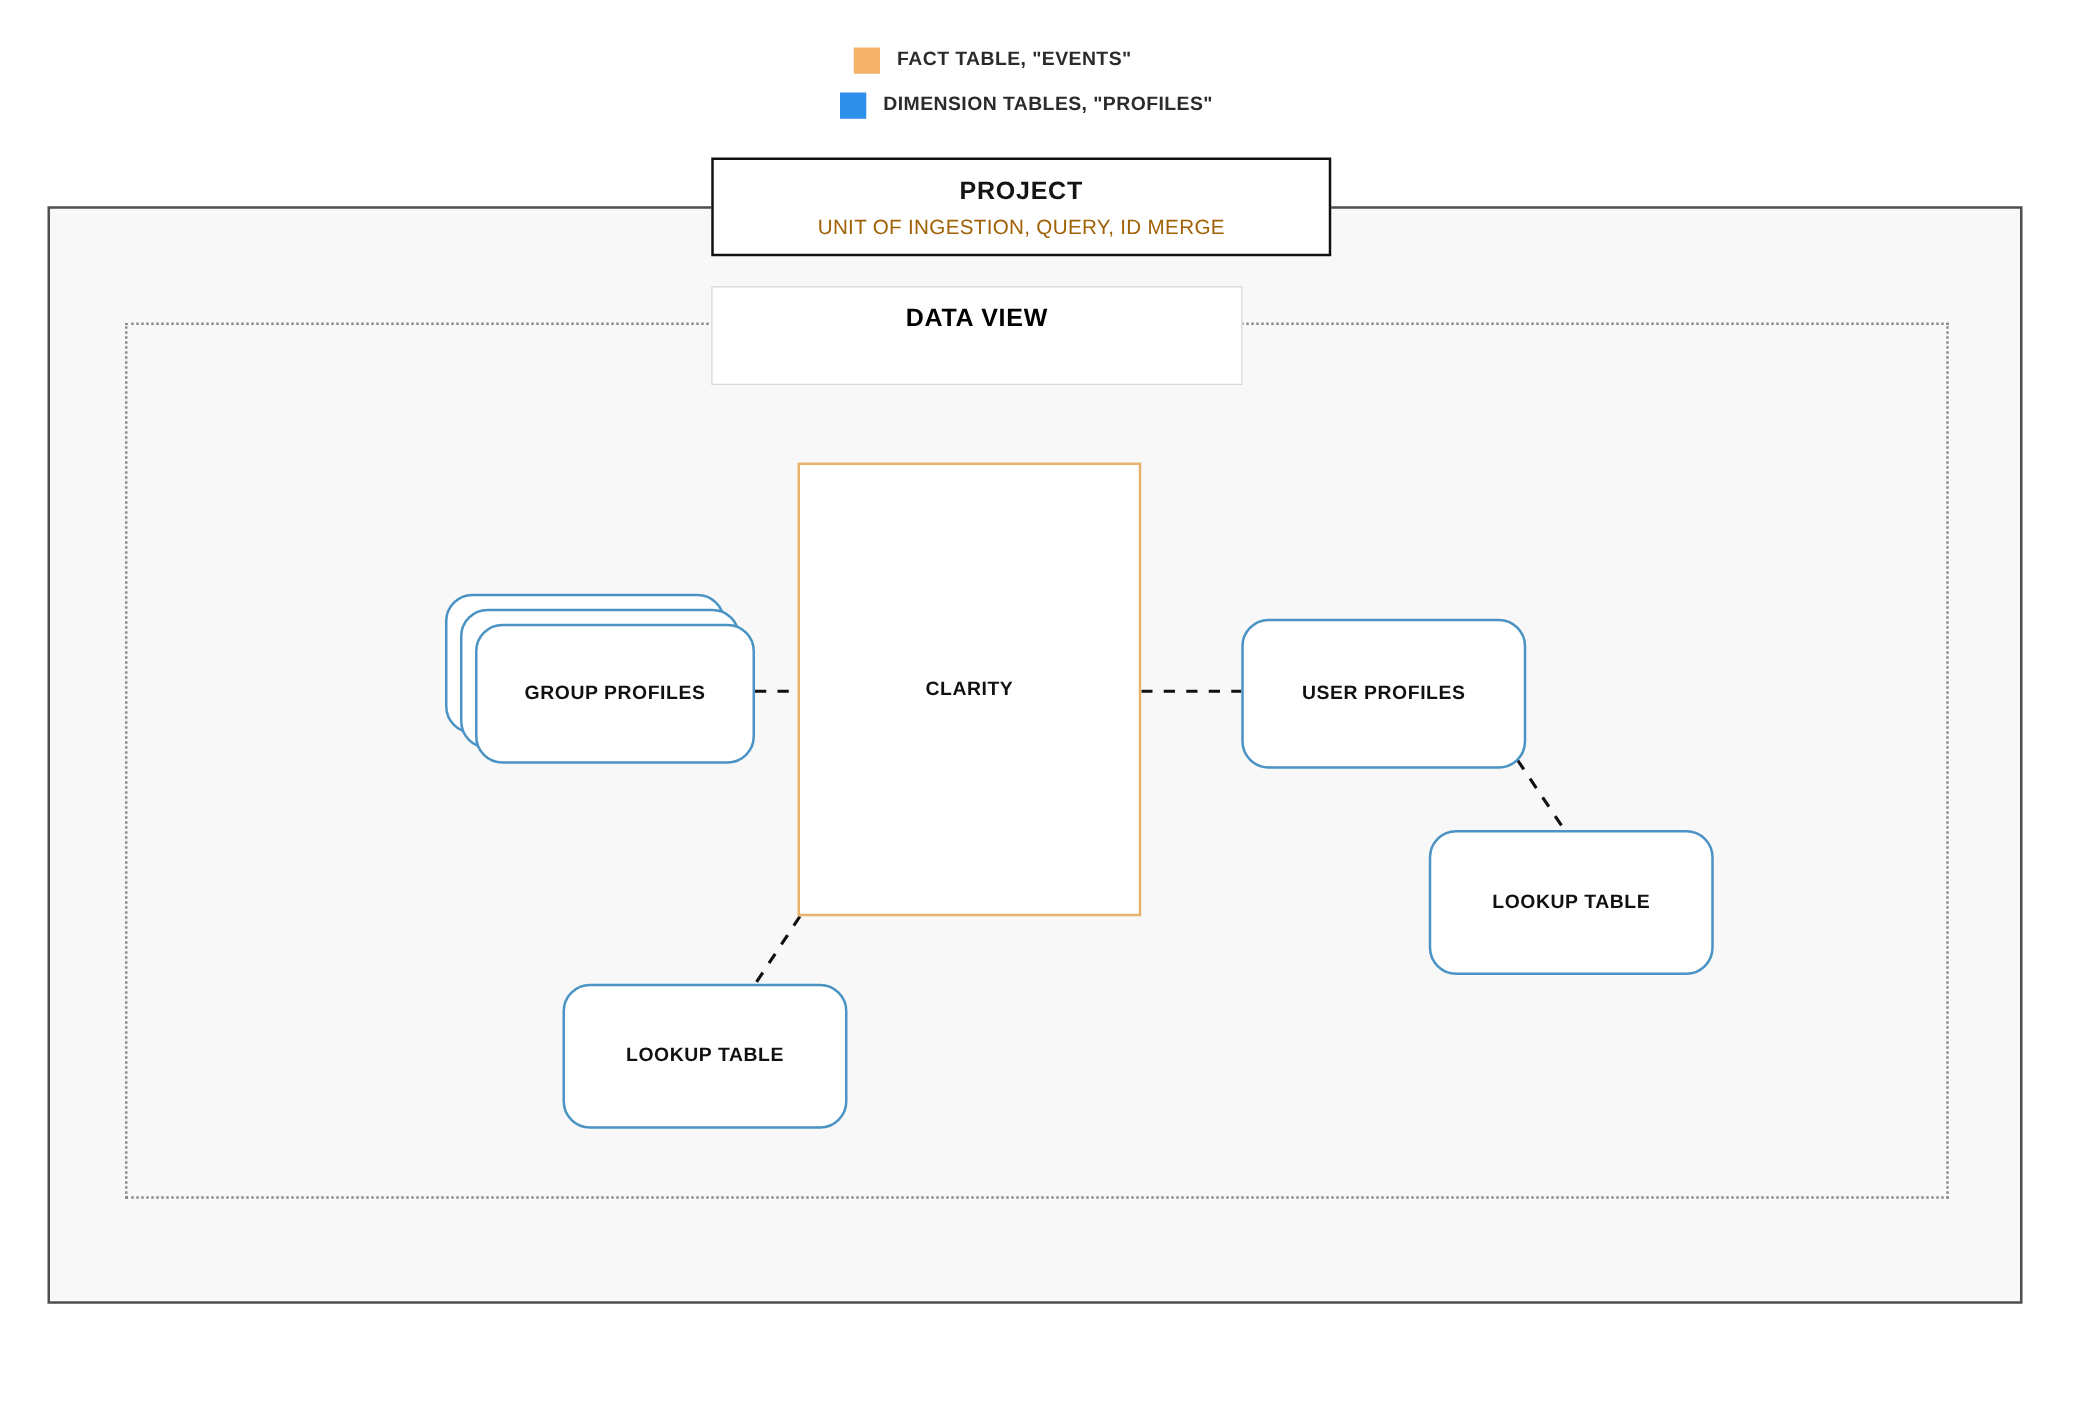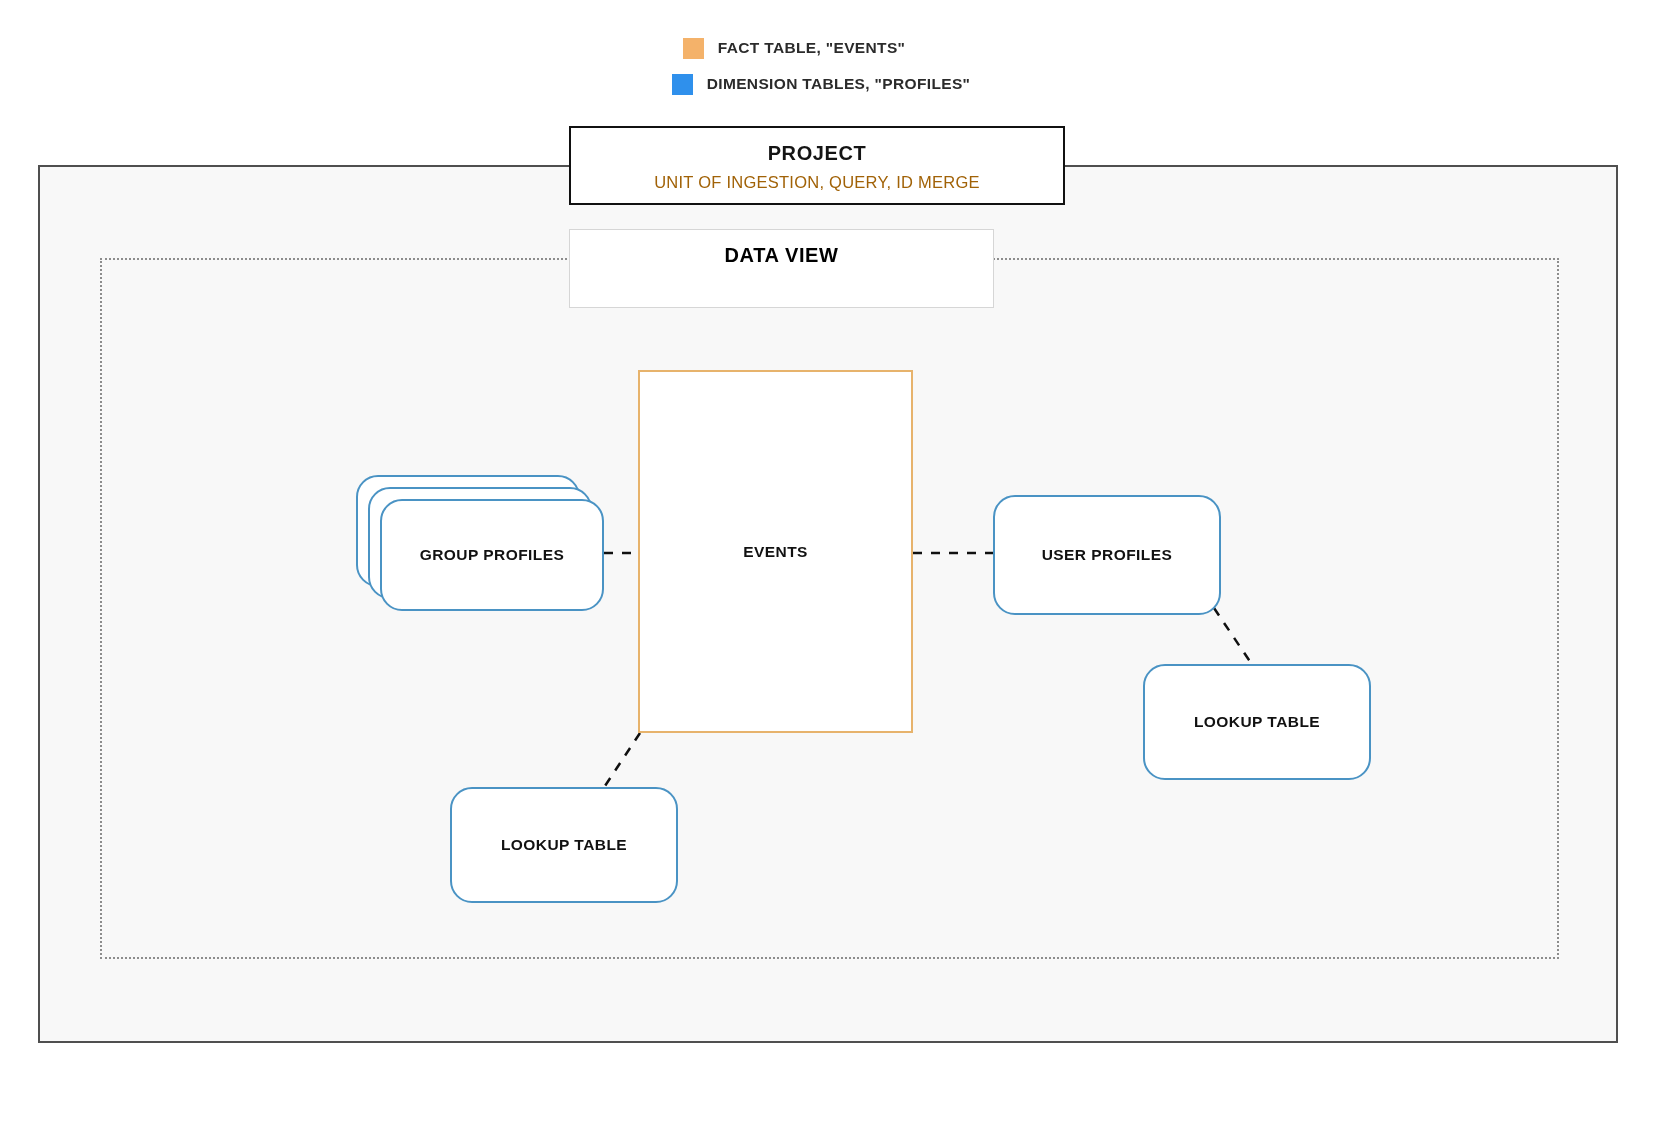--- a/index.html
+++ b/index.html
@@ -240,21 +240,21 @@
   <div class="title-box project-title">
     <div class="t-main">PROJECT</div>
     <div class="t-sub">UNIT OF INGESTION, QUERY, ID MERGE</div>
   </div>
 
   <div class="title-box dataview-title">
     <div class="t-main">DATA VIEW</div>
   </div>
 
   <div class="node node-events">
-    <span class="node-label">EVENTS</span>
+    <span class="node-label">CLARITY</span>
   </div>
 
   <div class="stack">
     <div class="card c1"></div>
     <div class="card c2"></div>
     <div class="card c3">
       <span class="node-label">GROUP PROFILES</span>
     </div>
   </div>
 

